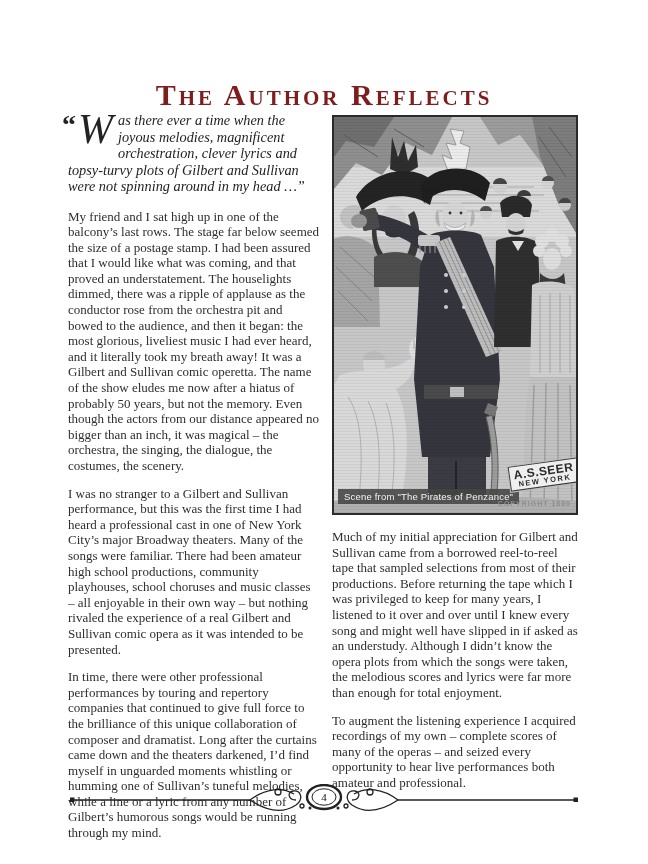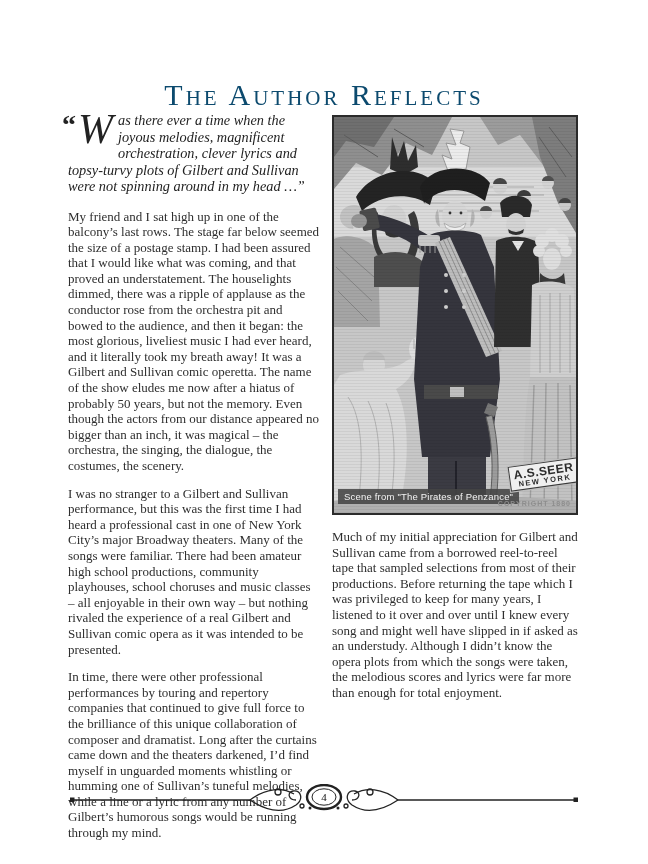--- a/index.html
+++ b/index.html
@@ -5,21 +5,21 @@
   html,body{margin:0;padding:0;background:#e9e9e9;}
   .page{
     position:relative;width:648px;height:864px;background:#ffffff;
     margin:0 auto;overflow:hidden;
     font-family:"Liberation Serif","DejaVu Serif",serif;color:#2e2e2e;
   }
   
   .title{
     position:absolute;top:58px;left:0;width:648px;text-align:center;
     font-variant:small-caps;font-size:30px;line-height:34px;
-    letter-spacing:3px;color:#0c4a6e;font-weight:400;
+    letter-spacing:3px;color:#7f1d1d;font-weight:700;
   }
   
   .col{position:absolute;font-size:13px;line-height:15.6px;text-align:left;}
   .col-left{left:68px;top:112px;width:252px;}
   .col-right{left:332px;top:115px;width:246px;}
   .col p{margin:6px 0 12px 0;}
   
   .quote{
     font-style:italic;font-size:14.3px;line-height:16.5px;
     margin:0 0 14px 0;color:#222;
@@ -248,20 +248,21 @@
 
       <div class="sign">
         <div class="l1">A.S.SEER</div>
         <div class="l2">NEW YORK</div>
       </div>
 
       <div class="copyright">COPYRIGHT 1880</div>
     </div>
 
     <p>Much of my initial appreciation for Gilbert and Sullivan came from a borrowed reel-to-reel tape that sampled selections from most of their productions. Before returning the tape which I was privileged to keep for many years, I listened to it over and over until I knew every song and might well have slipped in if asked as an understudy. Although I didn’t know the opera plots from which the songs were taken, the melodious scores and lyrics were far more than enough for total enjoyment.</p>
+    <p>To augment the listening experience I acquired recordings of my own – complete scores of many of the operas – and seized every opportunity to hear live performances both amateur and professional.</p>
   </div>
 
   <svg class="ornament" viewBox="0 0 508 32">
     <g stroke="#222" fill="none">
       <rect x="0" y="13.5" width="4.5" height="4.5" fill="#222" stroke="none"></rect>
       <line x1="4" y1="16" x2="180" y2="16" stroke-width="1.6"></line>
       <rect x="503.5" y="13.5" width="4.5" height="4.5" fill="#222" stroke="none"></rect>
       <line x1="328" y1="16" x2="504" y2="16" stroke-width="1.6"></line>
       <g stroke-width="1.3">
         <path d="M180,16 C198,28 214,29 226,21 C234,15 231,6 223,7 C217,8 218,16 226,16"></path>

